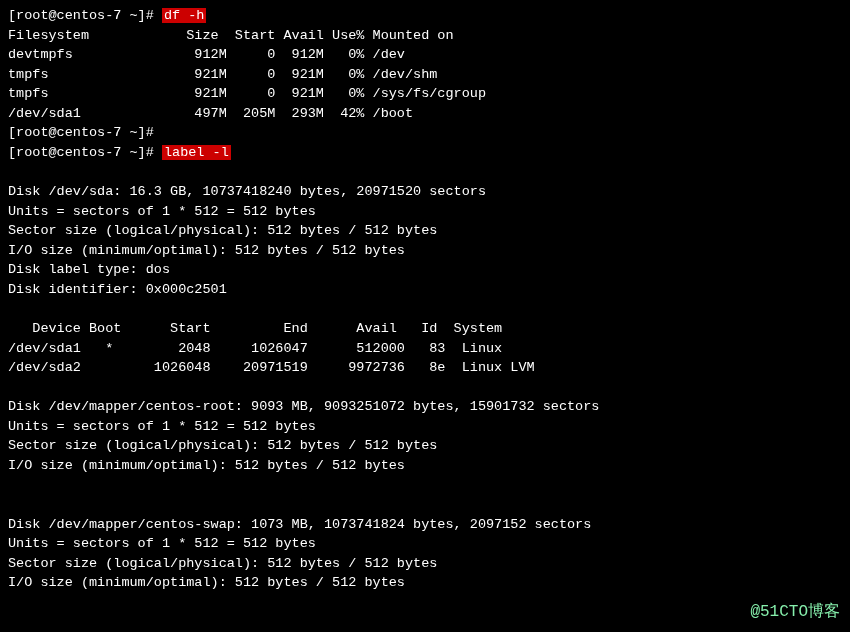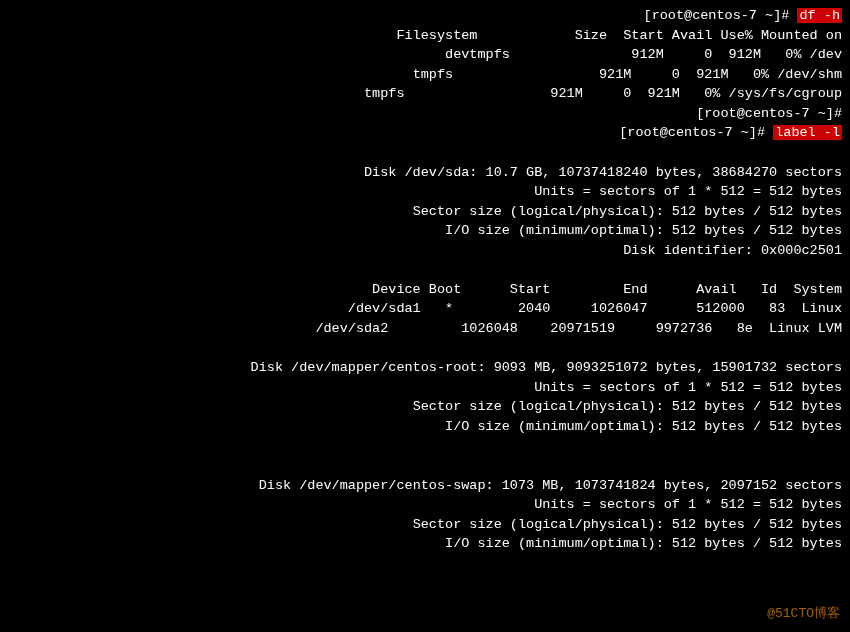--- a/index.html
+++ b/index.html
@@ -18,21 +18,20 @@
       line-height: 1.45;
       color: #ffffff;
     }
 
     .terminal {
       background-color: #000000;
       width: 850px;
       height: 632px;
       padding: 6px 8px;
       position: relative;
-      text-align: right;
     }
 
     .line {
       white-space: pre;
       display: block;
     }
 
     .prompt {
       color: #ffffff;
     }
@@ -40,58 +39,60 @@
     .cmd-highlight {
       background-color: #cc0000;
       color: #ffffff;
       padding: 0 2px;
     }
 
     .watermark {
       position: absolute;
       bottom: 8px;
       right: 10px;
-      color: #a16207;
-      font-size: 13px;
+      color: #86efac;
+      font-size: 16px;
     }
 
     .empty-line {
       height: 1.45em;
       display: block;
     }
   </style>
 </head>
 <body>
 
 <div class="terminal">
   <div>
 
     <span class="line"><span class="prompt">[root@centos-7 ~]# </span><span class="cmd-highlight">df -h</span></span>
 
     <span class="line">Filesystem            Size  Start Avail Use% Mounted on</span>
     <span class="line">devtmpfs               912M     0  912M   0% /dev</span>
     <span class="line">tmpfs                  921M     0  921M   0% /dev/shm</span>
     <span class="line">tmpfs                  921M     0  921M   0% /sys/fs/cgroup</span>
+    <span class="line">/dev/sda1              497M  205M  293M  42% /boot</span>
 
     <span class="line"><span class="prompt">[root@centos-7 ~]#</span></span>
 
     <span class="line"><span class="prompt">[root@centos-7 ~]# </span><span class="cmd-highlight">label -l</span></span>
 
     <span class="empty-line"></span>
 
-    <span class="line">Disk /dev/sda: 10.7 GB, 10737418240 bytes, 38684270 sectors</span>
+    <span class="line">Disk /dev/sda: 16.3 GB, 10737418240 bytes, 20971520 sectors</span>
     <span class="line">Units = sectors of 1 * 512 = 512 bytes</span>
     <span class="line">Sector size (logical/physical): 512 bytes / 512 bytes</span>
     <span class="line">I/O size (minimum/optimal): 512 bytes / 512 bytes</span>
+    <span class="line">Disk label type: dos</span>
     <span class="line">Disk identifier: 0x000c2501</span>
 
     <span class="empty-line"></span>
 
     <span class="line">   Device Boot      Start         End      Avail   Id  System</span>
-    <span class="line">/dev/sda1   *        2040     1026047      512000   83  Linux</span>
+    <span class="line">/dev/sda1   *        2048     1026047      512000   83  Linux</span>
     <span class="line">/dev/sda2         1026048    20971519     9972736   8e  Linux LVM</span>
 
     <span class="empty-line"></span>
 
     <span class="line">Disk /dev/mapper/centos-root: 9093 MB, 9093251072 bytes, 15901732 sectors</span>
     <span class="line">Units = sectors of 1 * 512 = 512 bytes</span>
     <span class="line">Sector size (logical/physical): 512 bytes / 512 bytes</span>
     <span class="line">I/O size (minimum/optimal): 512 bytes / 512 bytes</span>
 
     <span class="empty-line"></span>

